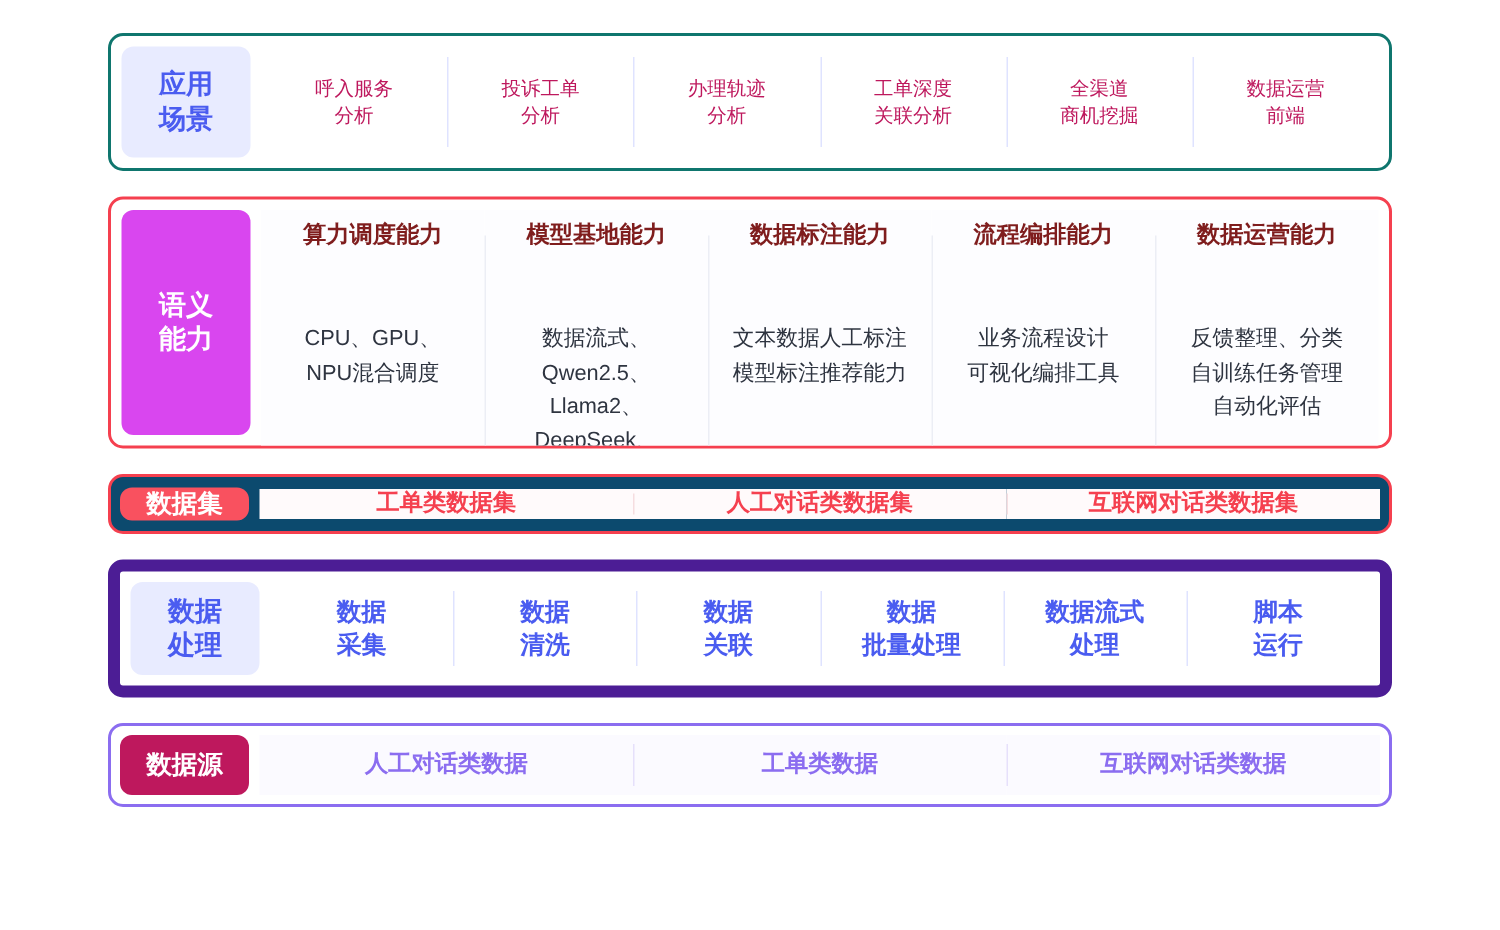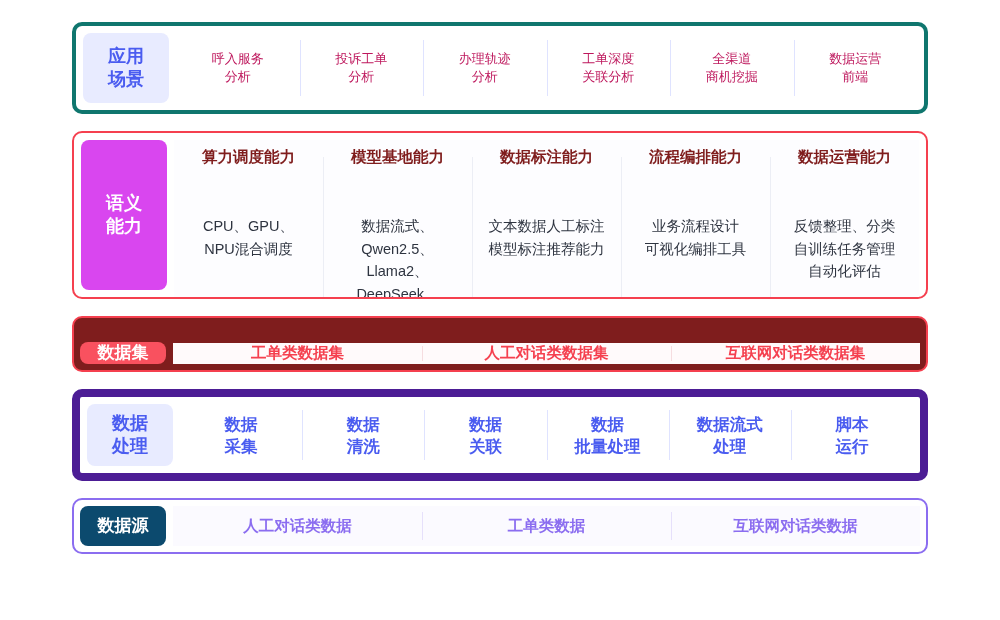--- a/index.html
+++ b/index.html
@@ -54,21 +54,21 @@
     flex-direction: column;
     align-items: center;
     justify-content: center;
     text-align: center;
     box-sizing: border-box;
     line-height: 1.35;
   }
 
   
   .row-app {
-    border: 4px solid #0f766e;
+    border: 2px solid #0f766e;
     background: #ffffff;
     height: 92px;
     padding: 7px;
     align-items: stretch;
   }
   .row-app .row-label {
     width: 86px;
     background: #e8ebff;
     color: #4a5cf0;
     font-size: 18px;
@@ -148,24 +148,24 @@
     color: #2e3440;
     font-size: 14.5px;
     line-height: 1.55;
     text-align: center;
     margin-top: 41px;
   }
 
   
   .row-ds {
     border: 2px solid #f5404f;
-    background: #7f1d1d;
-    height: 56px;
+    background: #0c4a6e;
+    height: 40px;
     padding: 6px;
-    align-items: flex-end;
+    align-items: center;
   }
   .row-ds .row-label {
     width: 86px;
     background: #f9515f;
     color: #ffffff;
     font-size: 17px;
     margin-right: 7px;
     flex: 0 0 86px;
   }
   .row-ds .cell {
@@ -220,21 +220,21 @@
   
   .row-src {
     border: 2px solid #8b6df0;
     background: #ffffff;
     height: 56px;
     padding: 6px;
     align-items: stretch;
   }
   .row-src .row-label {
     width: 86px;
-    background: #0c4a6e;
+    background: #be185d;
     color: #ffffff;
     font-size: 17px;
     margin-right: 7px;
     flex: 0 0 86px;
   }
   .row-src .cell {
     color: #8b6df0;
     font-size: 15.5px;
     font-weight: 600;
     position: relative;

